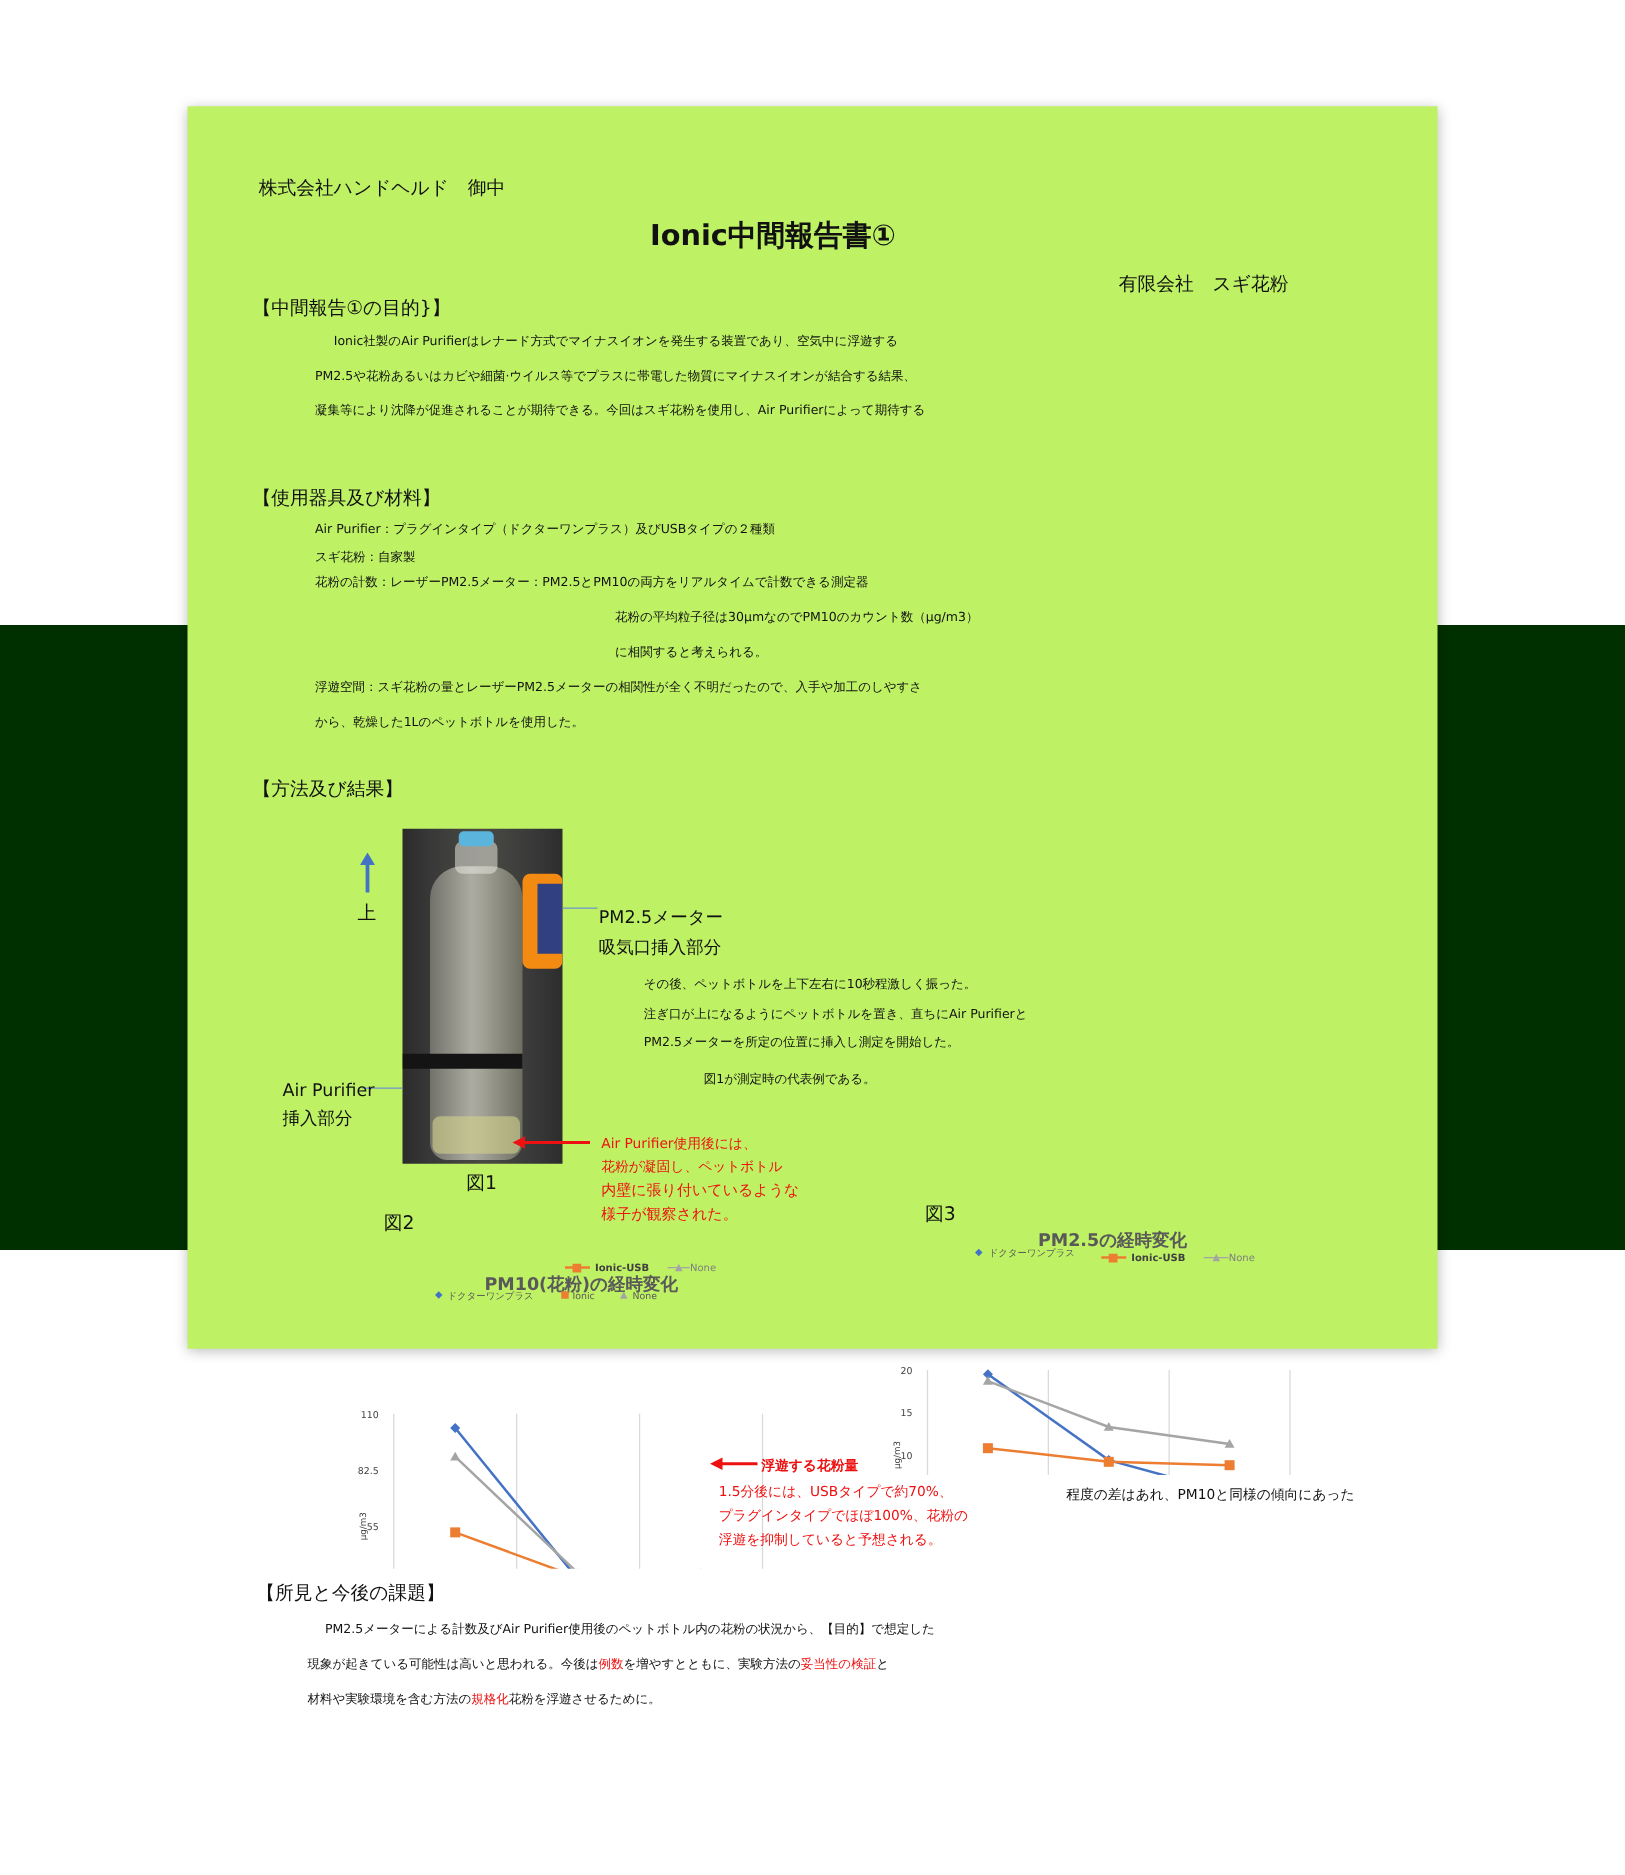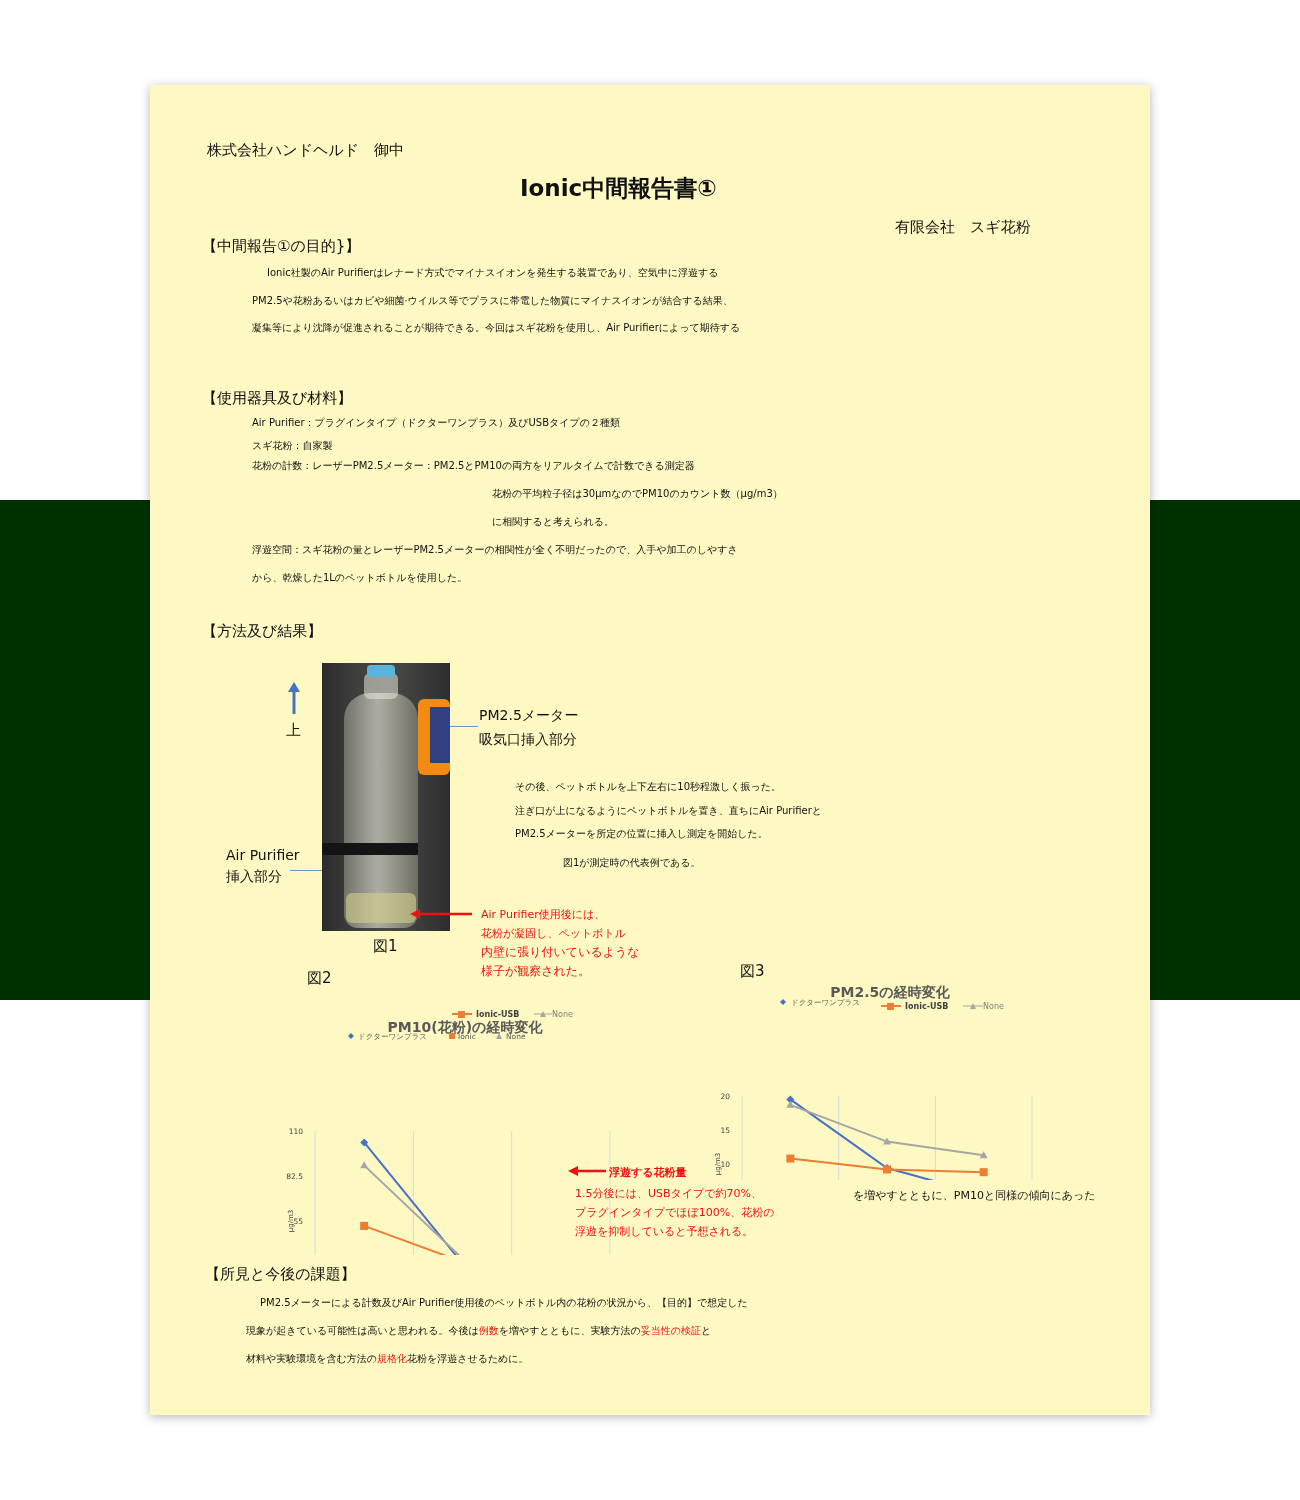--- a/index.html
+++ b/index.html
@@ -4,26 +4,26 @@
 <style>
   html, body { margin:0; padding:0; }
   body {
     width:1300px; height:1500px; position:relative; overflow:hidden;
     background:#ffffff;
     font-family:"DejaVu Sans", "Liberation Sans", sans-serif;
     color:#111;
   }
   .band { position:absolute; left:0; top:500px; width:1300px; height:500px; background:#013000; }
   .page {
-    position:absolute; left:150px; top:85px; width:1000px; height:1330px;
-    background:#fef9c3; box-shadow:0 2px 10px rgba(0,0,0,0.28);
+    position:absolute; left:150px; top:85px; width:1000px; height:994px;
+    background:#bef264; box-shadow:0 2px 10px rgba(0,0,0,0.28);
   }
   .abs { position:absolute; white-space:nowrap; }
   .t15 { font-size:15px; }
-  .t14 { font-size:14px; }
+  .t14 { font-size:14px;margin-top:18px; }
   .h-sec { font-size:15px; }
   .title { font-size:23px; font-weight:bold; }
   .red { color:#ee1111; }
   .redsm { color:#ee1111; font-size:11px; line-height:19px; }
   .redmd { color:#ee1111; font-size:11px; line-height:19px; }
   .line { position:absolute; white-space:nowrap; font-size:10px; }
   .photo {
     position:absolute; left:172px; top:578px; width:128px; height:268px;
     background:linear-gradient(90deg,#2b2b2b 0%,#3a3a3a 20%,#4a4a44 50%,#3a3a3a 80%,#2d2d2d 100%);
     overflow:hidden;
@@ -215,21 +215,21 @@
         <rect x="81.33333333333334" y="174.56" width="8" height="8" fill="#ed7d31"></rect>
         <rect x="178.00000000000003" y="185.44" width="8" height="8" fill="#ed7d31"></rect>
         <rect x="274.6666666666667" y="188.16" width="8" height="8" fill="#ed7d31"></rect>
         <polyline points="85.33333333333334,124.84 182.00000000000003,161.56 278.6666666666667,175.16" fill="none" stroke="#a5a5a5" stroke-width="2"></polyline>
         <polygon points="81.33333333333334,127.84 85.33333333333334,120.84 89.33333333333334,127.84" fill="#a5a5a5"></polygon>
         <polygon points="178.00000000000003,164.56 182.00000000000003,157.56 186.00000000000003,164.56" fill="#a5a5a5"></polygon>
         <polygon points="274.6666666666667,178.16 278.6666666666667,171.16 282.6666666666667,178.16" fill="#a5a5a5"></polygon>
       </g>
   </svg>
 
-  <div class="abs" style="left:703px;top:1103px;font-size:11px;">を増やすとともに、PM10と同様の傾向にあった</div>
+  <div class="abs" style="left:703px;top:1103px;font-size:11px;">程度の差はあれ、PM10と同様の傾向にあった</div>
 
   <div class="abs h-sec" style="left:55px;top:1180px;">【所見と今後の課題】</div>
   <div class="line" style="left:110px;top:1211px;">PM2.5メーターによる計数及びAir Purifier使用後のペットボトル内の花粉の状況から、【目的】で想定した</div>
   <div class="line" style="left:96px;top:1239px;">
     <span>現象が起きている可能性は高いと思われる。今後は</span><span class="red">例数</span><span>を増やすとともに、実験方法の</span><span class="red">妥当性の検証</span><span>と</span>
   </div>
   <div class="line" style="left:96px;top:1267px;">
     <span>材料や実験環境を含む方法の</span><span class="red">規格化</span><span>花粉を浮遊させるために。</span>
   </div>
 </div>

